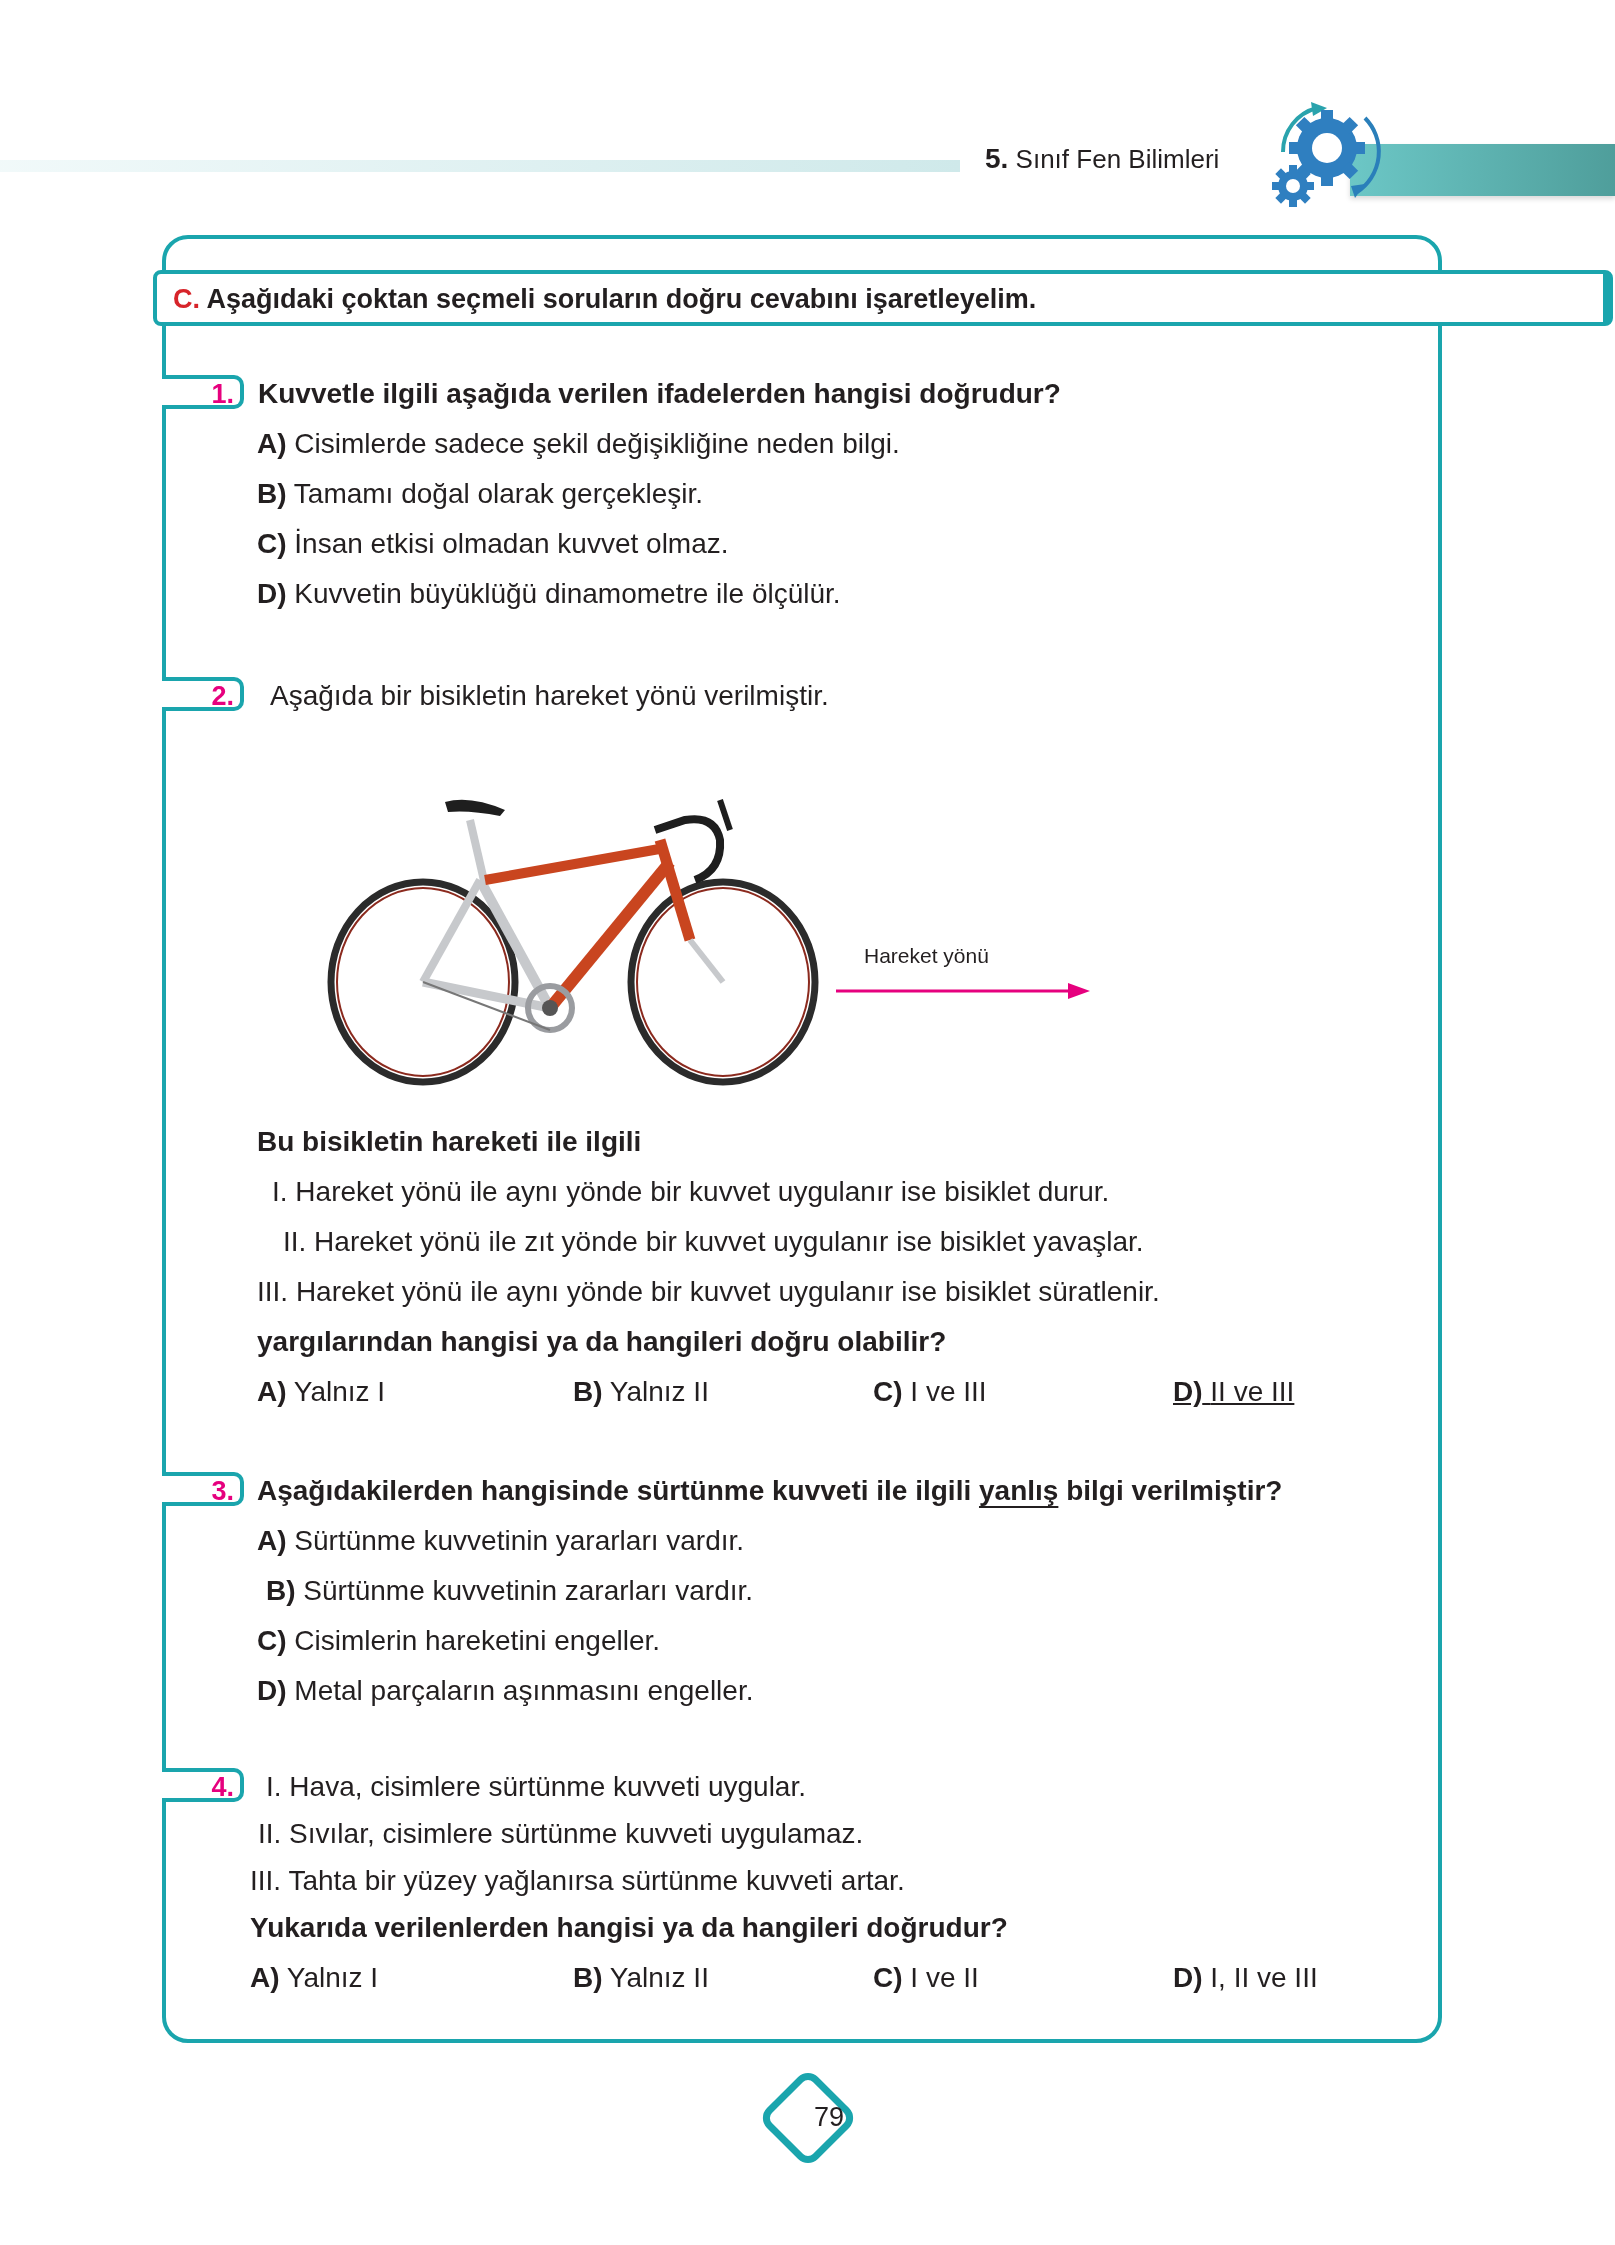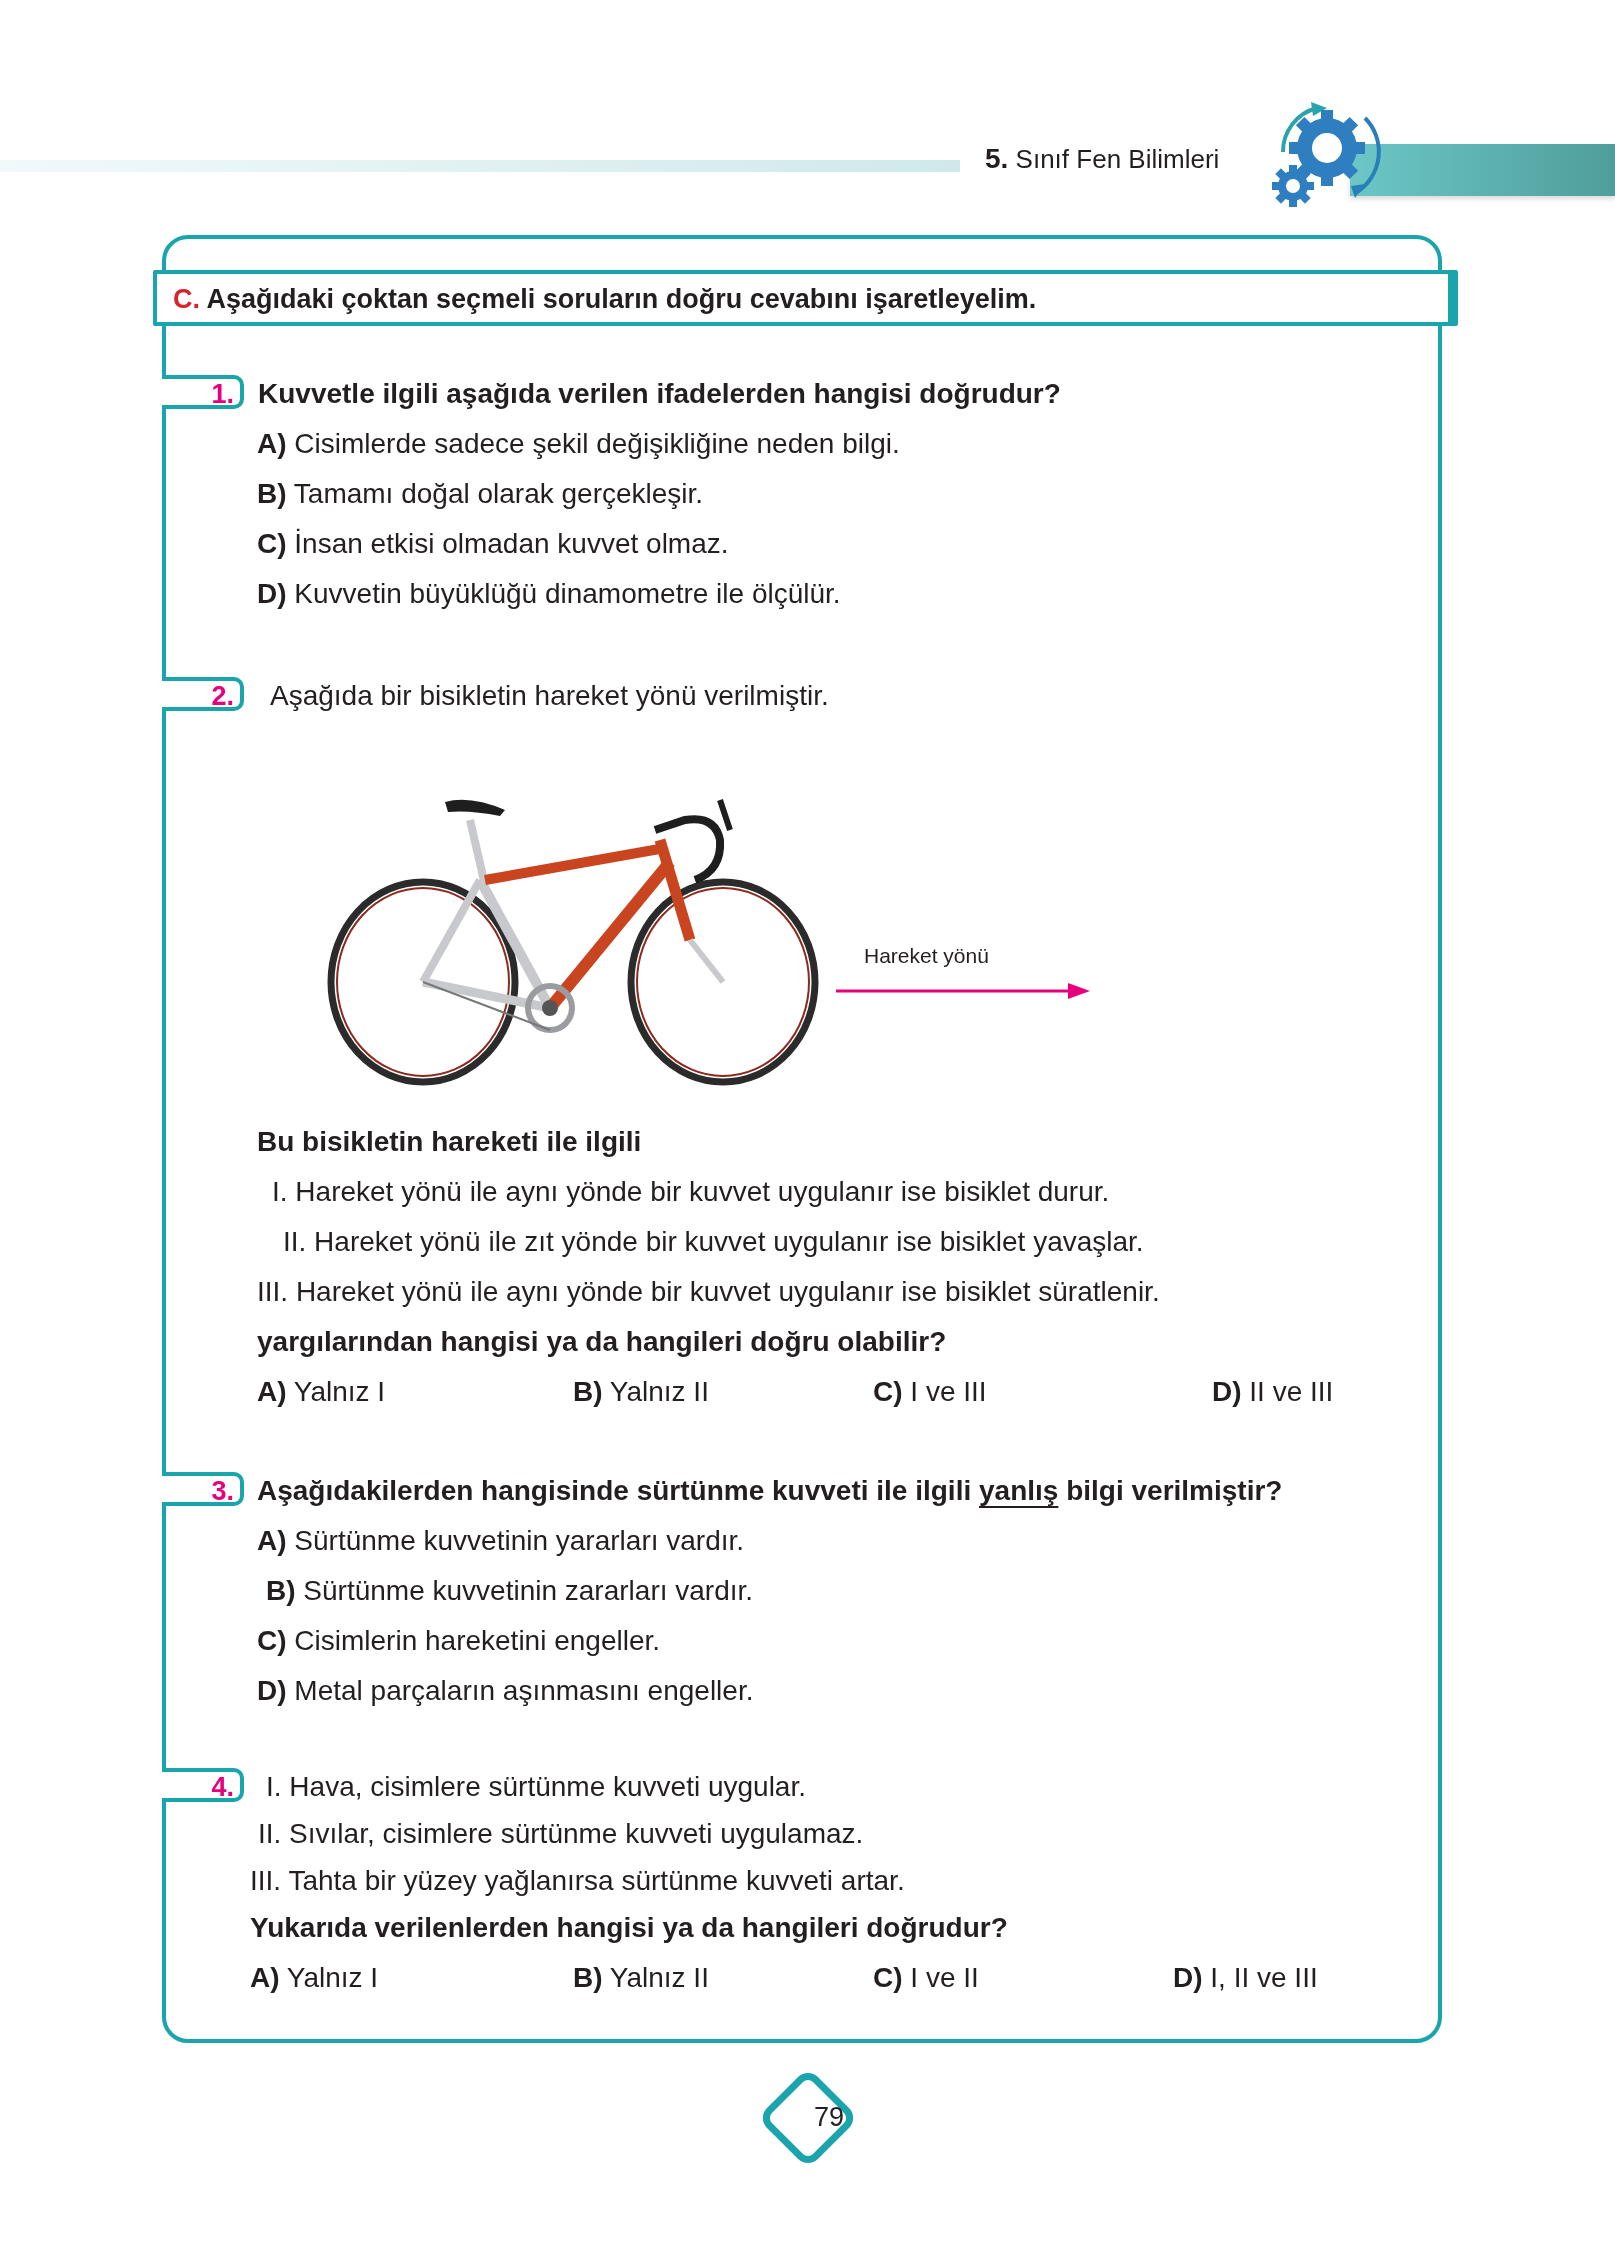--- a/index.html
+++ b/index.html
@@ -23,22 +23,22 @@
     box-shadow: 0 3px 5px rgba(0,0,0,0.15);
   }
   .gear-logo { position: absolute; left: 1265px; top: 100px; width: 130px; height: 115px; }
 
   
   .frame {
     position: absolute; left: 162px; top: 235px; width: 1280px; height: 1808px;
     border: 4px solid #1aa5ad; border-radius: 26px; box-sizing: border-box;
   }
   .section-banner {
-    position: absolute; left: 153px; top: 270px; width: 1305px; height: 56px;
-    border: 4px solid #1aa5ad; border-radius: 2px; box-sizing: border-box;
+    position: absolute; left: 153px; top: 270px; width: 1460px; height: 56px;
+    border: 4px solid #1aa5ad; border-radius: 8px; box-sizing: border-box;
     background: #fff; border-right-width: 10px;
   }
   .section-banner .text {
     position: absolute; left: 16px; top: 10px; font-size: 27px; font-weight: bold; white-space: nowrap;
   }
   .section-banner .letter { color: #d7242a; }
 
   
   .qtab {
     position: absolute; left: 162px; width: 82px; height: 34px;
@@ -172,21 +172,21 @@
 </svg>
 
 <div class="t b" style="left:257px; top:1126px;">Bu bisikletin hareketi ile ilgili</div>
 <div class="t" style="left:272px; top:1176px;">I. Hareket yönü ile aynı yönde bir kuvvet uygulanır ise bisiklet durur.</div>
 <div class="t" style="left:283px; top:1226px;">II. Hareket yönü ile zıt yönde bir kuvvet uygulanır ise bisiklet yavaşlar.</div>
 <div class="t" style="left:257px; top:1276px;">III. Hareket yönü ile aynı yönde bir kuvvet uygulanır ise bisiklet süratlenir.</div>
 <div class="t b" style="left:257px; top:1326px;">yargılarından hangisi ya da hangileri doğru olabilir?</div>
 <div class="t" style="left:257px; top:1376px;"><span class="opt-letter">A)</span> <span>Yalnız I</span></div>
 <div class="t" style="left:573px; top:1376px;"><span class="opt-letter">B)</span> <span>Yalnız II</span></div>
 <div class="t" style="left:873px; top:1376px;"><span class="opt-letter">C)</span> <span>I ve III</span></div>
-<div class="t" style="left:1212px; top:1376px;"><span class="opt-letter">D)</span> <span>II ve III</span></div>
+<div class="t" style="left:1173px; top:1376px;text-decoration:underline;"><span class="opt-letter">D)</span> <span>II ve III</span></div>
 
 <div class="qtab" style="top:1472px;">
   <span class="qnum">3.</span>
 </div>
 <div class="t b" style="left:257px; top:1475px;">
   <span>Aşağıdakilerden hangisinde sürtünme kuvveti ile ilgili</span>
   <span class="u">yanlış</span>
   <span>bilgi verilmiştir?</span>
 </div>
 <div class="t" style="left:257px; top:1525px;"><span class="opt-letter">A)</span> <span>Sürtünme kuvvetinin yararları vardır.</span></div>

